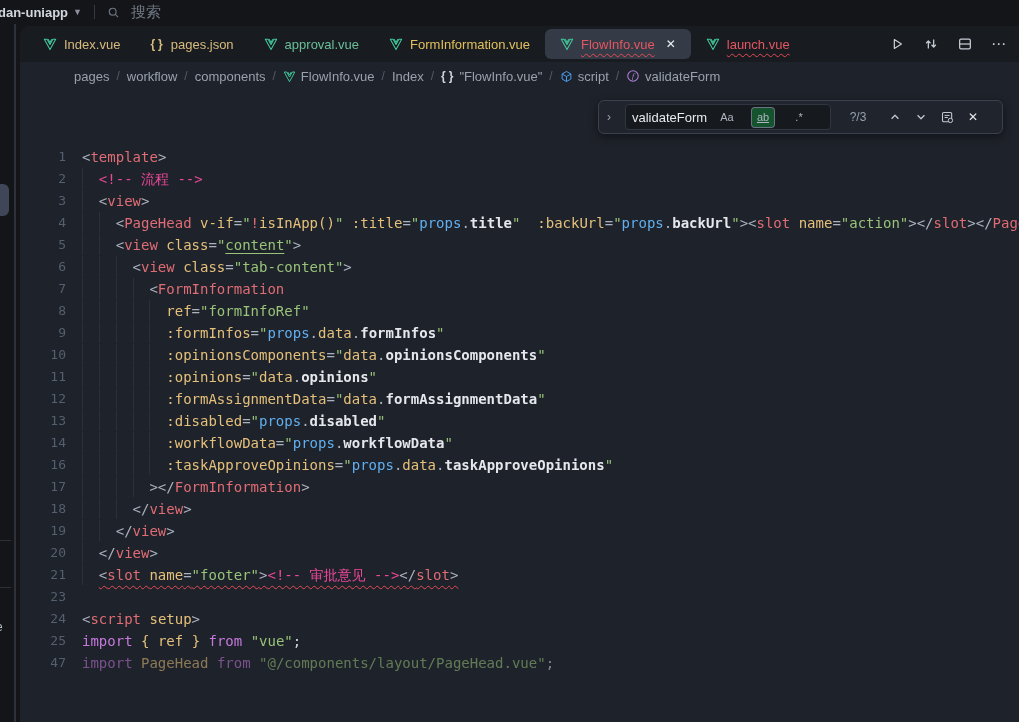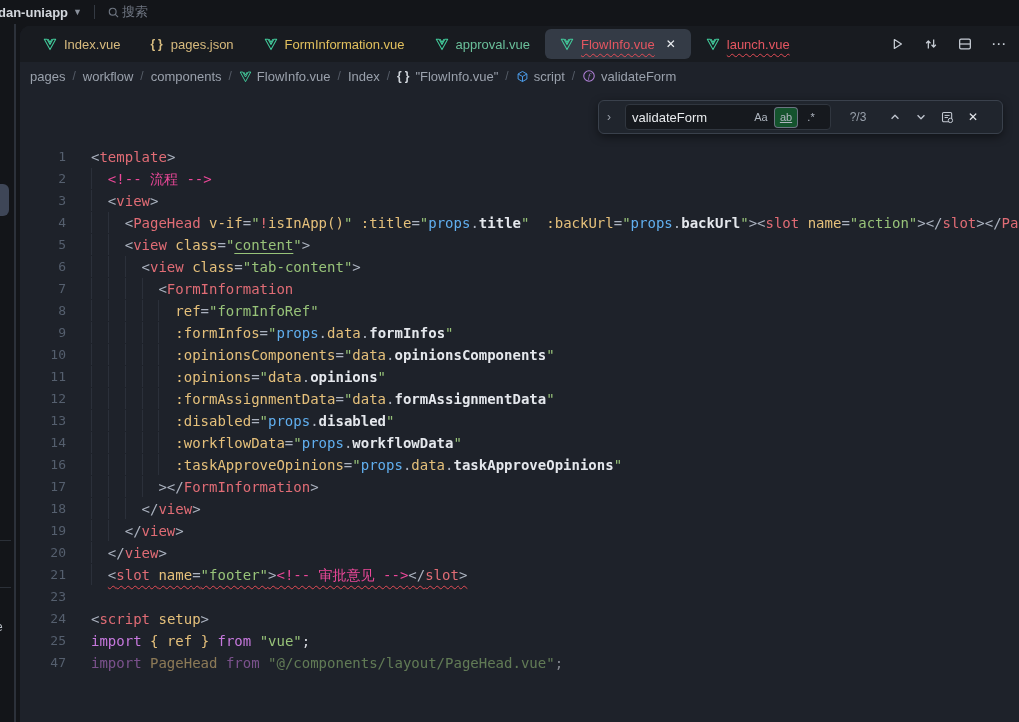--- a/index.html
+++ b/index.html
@@ -4,21 +4,21 @@
 <style>
   * { margin:0; padding:0; box-sizing:border-box; }
   html,body { width:1019px; height:722px; overflow:hidden; background:#131519;
               font-family:"Liberation Sans","DejaVu Sans",sans-serif; }
 
   
   .titlebar { height:24px; display:flex; align-items:center; color:#d3d7dd; }
   .proj { display:flex; align-items:center; gap:5px; margin-left:-2px; font-size:13px; font-weight:700; cursor:default; }
   .proj .chev { color:#8a919c; font-size:9px; }
   .tb-sep { width:1px; height:14px; background:#343a43; margin:0 12px; }
-  .tb-search { display:flex; align-items:center; gap:2px; color:#6f7682; font-size:13px; }
+  .tb-search { display:flex; align-items:center; gap:11px; color:#6f7682; font-size:15px; }
 
   
   .mainrow { position:relative; height:698px; }
   .leftstrip { position:absolute; left:0; top:0; width:14px; height:100%; background:#131519; }
   .vdivider { position:absolute; left:14px; top:0; width:2px; height:100%; background:#2c313a; }
   .handle-pill { position:absolute; left:0; top:160px; width:9px; height:32px; background:#3e4657;
                  border-radius:0 6px 6px 0; }
   .frag-line { position:absolute; left:0; width:11px; height:1px; background:#2b3038; }
   .frag-text { position:absolute; left:-4px; top:596px; color:#b9bfc7; font-size:12px; width:10px; overflow:hidden; }
 
@@ -38,30 +38,30 @@
   .squig-red { text-decoration-line:underline; text-decoration-style:wavy;
                text-decoration-color:#e24b55; text-decoration-thickness:1px; text-underline-offset:4px; }
   .tab-close { color:#eef1f4; font-size:12px; font-weight:700; margin-left:4px; }
   .braces-ic { color:#d8bd80; font-size:12px; font-weight:700; letter-spacing:1px; }
   .tab-actions { margin-left:auto; display:flex; align-items:center; gap:14px; padding-right:4px; color:#c8ced6; }
   .act-btn { display:flex; align-items:center; justify-content:center; width:20px; height:20px; cursor:pointer; }
   .dots { font-size:15px; color:#c8ced6; letter-spacing:1px; }
 
   
   .breadcrumb { height:28px; display:flex; align-items:center; gap:7px; padding-left:10px;
-                font-size:13px; color:#9aa1ac; }
+                font-size:13px; color:#9aa1ac;margin-left:44px; }
   .bc-item { display:flex; align-items:center; gap:5px; cursor:pointer; }
   .bc-sep { color:#565d68; font-size:12px; }
 
   
   .codearea { position:relative; padding-top:56px; font-family:"DejaVu Sans Mono","Liberation Mono",monospace;
               font-size:14px; line-height:22px; }
   .cl { display:flex; height:22px; white-space:pre; }
   .ln { flex:none; width:46px; text-align:right; color:#555f6e; font-size:13px; }
-  .code { margin-left:25px; }
+  .code { margin-left:16px; }
   .ind { display:inline-block; height:21px; vertical-align:top;
          background:repeating-linear-gradient(to right,#2b303a 0,#2b303a 1px,transparent 1px,transparent 2ch); }
   .dim { opacity:.55; }
   .squig { text-decoration-line:underline; text-decoration-style:wavy; text-decoration-color:#e24b55;
            text-decoration-thickness:1px; text-underline-offset:5px; }
   .tk-p  { color:#abb2bf; }
   .tk-t  { color:#e06c75; }
   .tk-a  { color:#e5c07b; }
   .tk-s  { color:#98c379; }
   .tk-v  { color:#61afef; }
@@ -76,21 +76,21 @@
 
   
   .findwidget { position:absolute; top:74px; right:16px; width:405px; height:34px; background:#20252d;
                 border:1px solid #3a414c; border-radius:6px; display:flex; align-items:center;
                 gap:6px; padding:0 8px; box-shadow:0 3px 10px rgba(0,0,0,.45); z-index:5; }
   .fw-chev { color:#9aa0aa; font-size:12px; width:12px; cursor:pointer; }
   .fw-inputbox { width:206px; height:26px; background:#16191e; border:1px solid #30363f; border-radius:4px;
                  display:flex; align-items:center; }
   .fw-input { flex:1; min-width:0; background:transparent; border:none; outline:none; color:#e8eaed;
               font-size:13px; padding:0 6px; font-family:inherit; }
-  .fw-opts { display:flex; gap:3px; padding-right:8px; }
+  .fw-opts { display:flex; gap:14px; padding-right:20px; }
   .fw-opt { width:22px; height:19px; border-radius:3px; display:flex; align-items:center; justify-content:center;
             color:#aeb5bf; font-size:11px; cursor:pointer; }
   .fw-opt.on { background:#14532d; box-shadow:0 0 0 1px #6b7482; }
   .fw-opt .ww { text-decoration:underline; }
   .fw-matches { width:42px; text-align:center; color:#98a0ab; font-size:12px; }
   .fw-btn { width:20px; height:20px; display:flex; align-items:center; justify-content:center;
             color:#c2c8d1; cursor:pointer; }
   .fw-close { font-size:12px; font-weight:700; color:#e6e9ed; }
 </style>
 </head>
@@ -135,29 +135,29 @@
       <div class="tab">
         <span class="braces-ic">{ }</span>
         <span class="t-mod">pages.json</span>
       </div>
 
       <div class="tab">
         <svg width="14" height="14" viewBox="0 0 16 16">
           <path d="M1.5 2.5h3.2L8 8.6l3.3-6.1h3.2L8 14.4z" fill="none" stroke="#42c99a" stroke-width="1.2" stroke-linejoin="round"></path>
           <path d="M5.9 2.5L8 6.2l2.1-3.7" fill="none" stroke="#42c99a" stroke-width="1.2"></path>
         </svg>
+        <span class="t-add">approval.vue</span>
+      </div>
+
+      <div class="tab">
+        <svg width="14" height="14" viewBox="0 0 16 16">
+          <path d="M1.5 2.5h3.2L8 8.6l3.3-6.1h3.2L8 14.4z" fill="none" stroke="#42c99a" stroke-width="1.2" stroke-linejoin="round"></path>
+          <path d="M5.9 2.5L8 6.2l2.1-3.7" fill="none" stroke="#42c99a" stroke-width="1.2"></path>
+        </svg>
         <span class="t-mod2">FormInformation.vue</span>
-      </div>
-
-      <div class="tab">
-        <svg width="14" height="14" viewBox="0 0 16 16">
-          <path d="M1.5 2.5h3.2L8 8.6l3.3-6.1h3.2L8 14.4z" fill="none" stroke="#42c99a" stroke-width="1.2" stroke-linejoin="round"></path>
-          <path d="M5.9 2.5L8 6.2l2.1-3.7" fill="none" stroke="#42c99a" stroke-width="1.2"></path>
-        </svg>
-        <span class="t-add">approval.vue</span>
       </div>
 
       <div class="tab active">
         <svg width="14" height="14" viewBox="0 0 16 16">
           <path d="M1.5 2.5h3.2L8 8.6l3.3-6.1h3.2L8 14.4z" fill="none" stroke="#42c99a" stroke-width="1.2" stroke-linejoin="round"></path>
           <path d="M5.9 2.5L8 6.2l2.1-3.7" fill="none" stroke="#42c99a" stroke-width="1.2"></path>
         </svg>
         <span class="t-err squig-red">FlowInfo.vue</span>
         <span class="tab-close">✕</span>
       </div>

